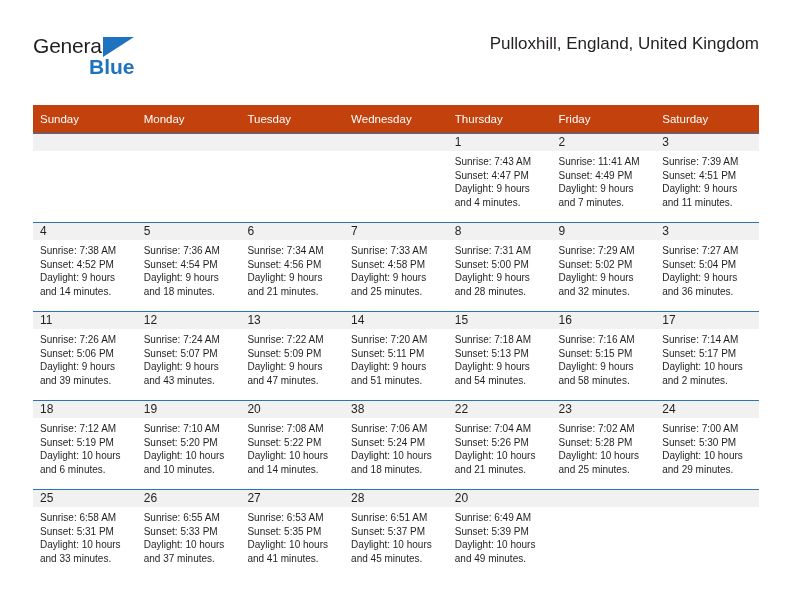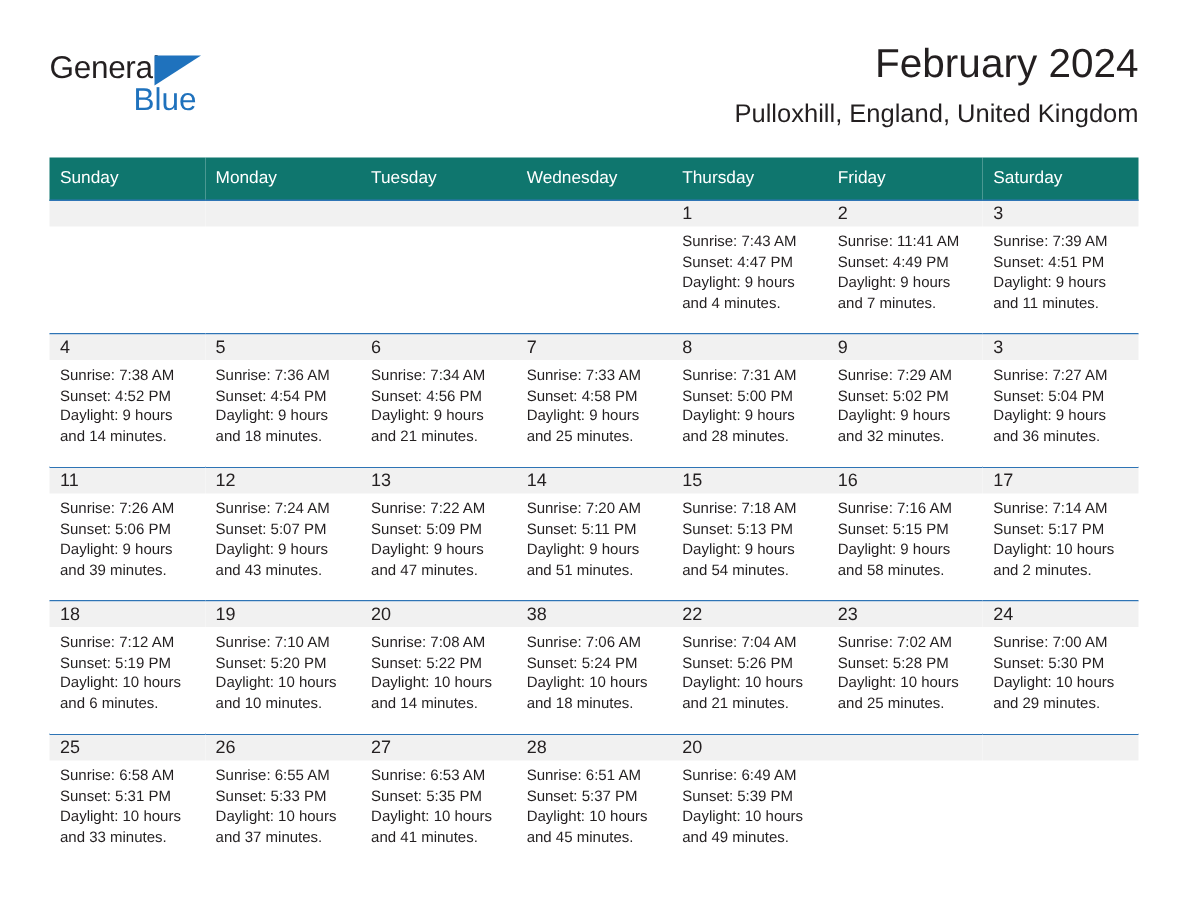--- a/index.html
+++ b/index.html
@@ -54,20 +54,21 @@
     border-left: 31px solid #1f72bd;
     border-bottom: 20px solid transparent;
   }
   .logo-blue {
     position: absolute;
     left: 56px;
     top: 21px;
     font-size: 21px;
     color: #1f72bd;
     font-family: "Liberation Sans", sans-serif;
+    font-weight: bold;
   }
 
   .title-block {
     position: absolute;
     right: 0;
     top: 0;
     text-align: right;
   }
   .cal-title {
     font-size: 27px;
@@ -86,21 +87,21 @@
   
   .calendar {
     position: absolute;
     left: 33px;
     top: 105px;
     width: 726px;
     border-collapse: collapse;
     table-layout: fixed;
   }
   .calendar th {
-    background: #0f766e;
+    background: #c2410c;
     color: #ffffff;
     font-size: 11.5px;
     font-weight: normal;
     text-align: left;
     padding: 5px 0 6px 7px;
     height: 17px;
     vertical-align: middle;
   }
   .calendar td {
     width: 103.7px;
@@ -142,21 +143,20 @@
 
   <div class="header">
 
     <div class="logo">
       <span class="logo-general">General</span>
       <span class="logo-tri"></span>
       <span class="logo-blue">Blue</span>
     </div>
 
     <div class="title-block">
-      <div class="cal-title">February 2024</div>
       <div class="cal-subtitle">Pulloxhill, England, United Kingdom</div>
     </div>
 
   </div>
 
   <table class="calendar">
     <thead>
       <tr id="hdr-row">
           <th>Sunday</th>
           <th>Monday</th>

